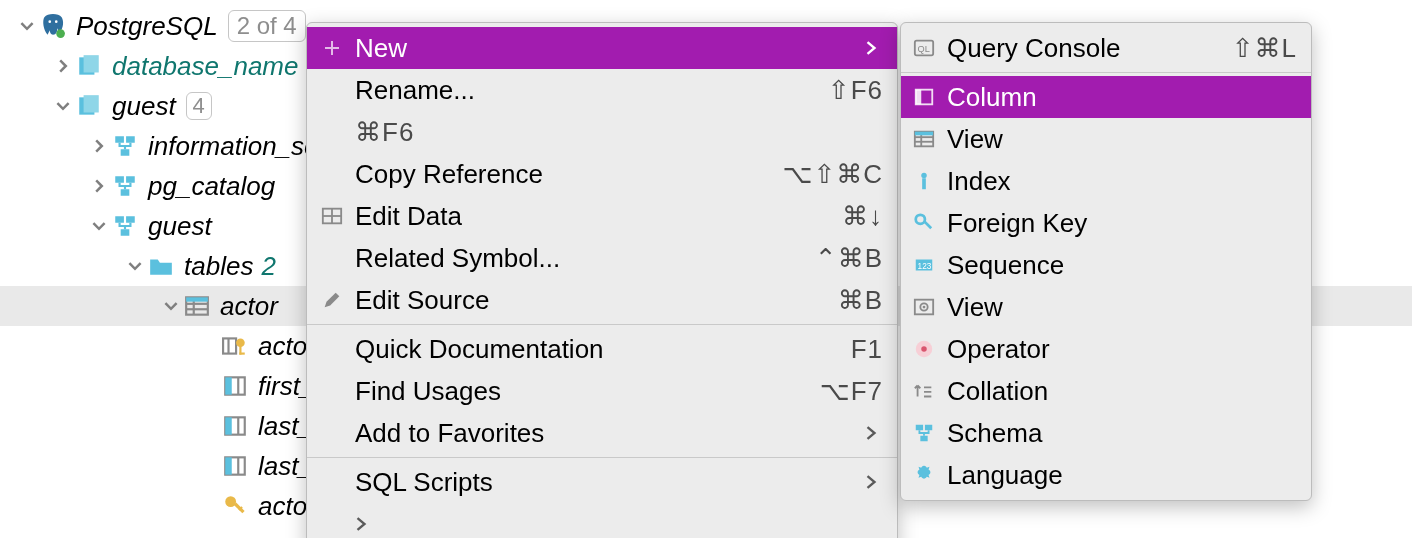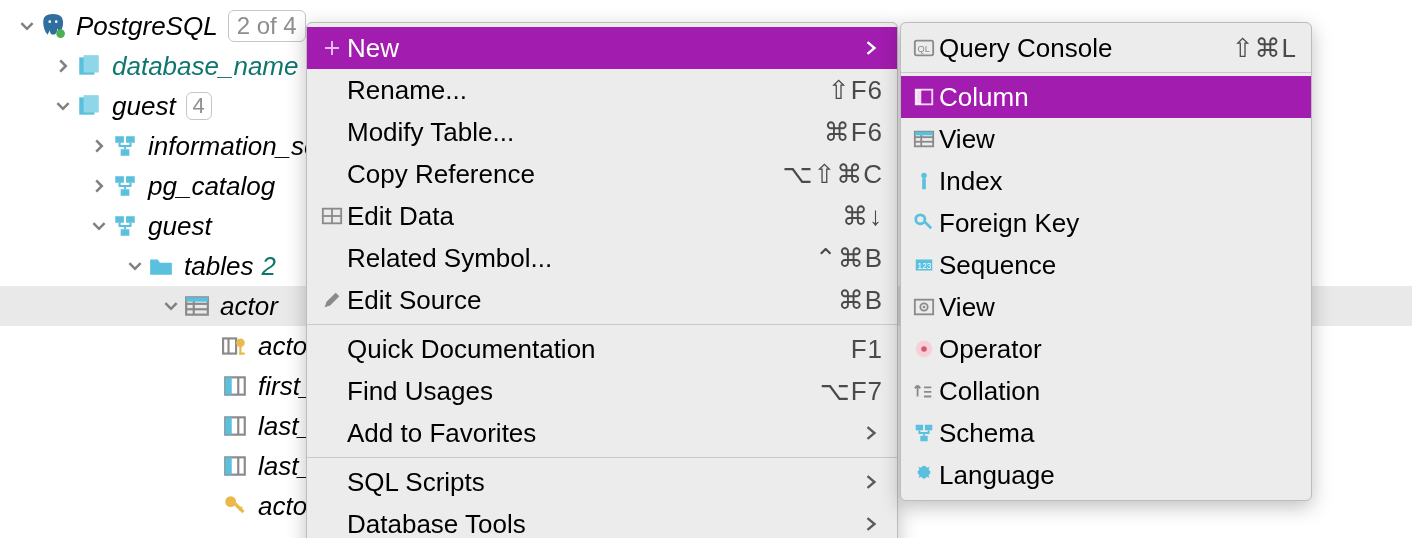--- a/index.html
+++ b/index.html
@@ -11,21 +11,21 @@
   .spacer{display:inline-block;height:1px;}
   .ico{width:26px;height:26px;display:inline-flex;align-items:center;justify-content:center;margin-right:10px;flex-shrink:0;}
   .lbl{white-space:nowrap;font-style:italic;}
   .badge{display:inline-flex;align-items:center;justify-content:center;border:1px solid #c6c6c6;border-radius:6px;color:#8e8e8e;padding:0 8px;height:30px;margin-left:10px;font-size:24px;}
   .badge-sm{padding:0 6px;height:26px;font-size:22px;}
   .sel-row{background:#e9e9e9;}
   .gray-text{color:#0f766e;}
   
   .menu{position:absolute;top:22px;left:306px;width:590px;background:#ececec;border:1px solid #bcbcbc;border-radius:6px;box-shadow:0 6px 20px rgba(0,0,0,0.25);padding:4px 0;}
   .mrow{display:flex;align-items:center;height:42px;padding:0 14px 0 10px;position:relative;}
-  .mrow .micon{width:30px;display:inline-flex;align-items:center;justify-content:center;}
+  .mrow .micon{width:30px;display:inline-flex;align-items:center;justify-content:center;margin-right:8px;}
   .mrow .mlabel{flex:1;}
   .mrow .mshort{color:#4a4a4a;letter-spacing:1px;}
   .mrow.hl{background:#a21caf;color:#fff;}
   .mrow .marrow{width:18px;text-align:right;color:#5a5a5a;}
   .mrow.hl .marrow{color:#fff;}
   .msep{height:1px;background:#c9c9c9;margin:3px 0;}
   
   .submenu{position:absolute;top:22px;left:900px;width:410px;background:#ececec;border:1px solid #bcbcbc;border-radius:6px;box-shadow:0 6px 20px rgba(0,0,0,0.25);padding:4px 0;}
   .submenu .mrow{padding-left:8px;}
   
@@ -253,21 +253,20 @@
     </span>
   </div>
 
   <div class="mrow">
     <span class="micon"></span>
     <span class="mlabel">Rename...</span>
     <span class="mshort">⇧F6</span>
   </div>
   <div class="mrow">
     <span class="micon"></span>
-    <span class="mlabel">Modify Table...</span>
     <span class="mshort">⌘F6</span>
   </div>
   <div class="mrow">
     <span class="micon"></span>
     <span class="mlabel">Copy Reference</span>
     <span class="mshort">⌥⇧⌘C</span>
   </div>
   <div class="mrow">
     <span class="micon">
       <svg width="22" height="22" viewBox="0 0 24 24">
@@ -322,21 +321,20 @@
     <span class="micon"></span>
     <span class="mlabel">SQL Scripts</span>
     <span class="marrow">
       <svg width="12" height="14" viewBox="0 0 10 12">
           <path d="M2 1 L8 6 L2 11" fill="none" stroke="currentColor" stroke-width="2"></path>
         </svg>
     </span>
   </div>
   <div class="mrow">
     <span class="micon"></span>
-    <span class="mlabel">Database Tools</span>
     <span class="marrow">
       <svg width="12" height="14" viewBox="0 0 10 12">
           <path d="M2 1 L8 6 L2 11" fill="none" stroke="currentColor" stroke-width="2"></path>
         </svg>
     </span>
   </div>
 </div>
 
 <div class="submenu">
 

